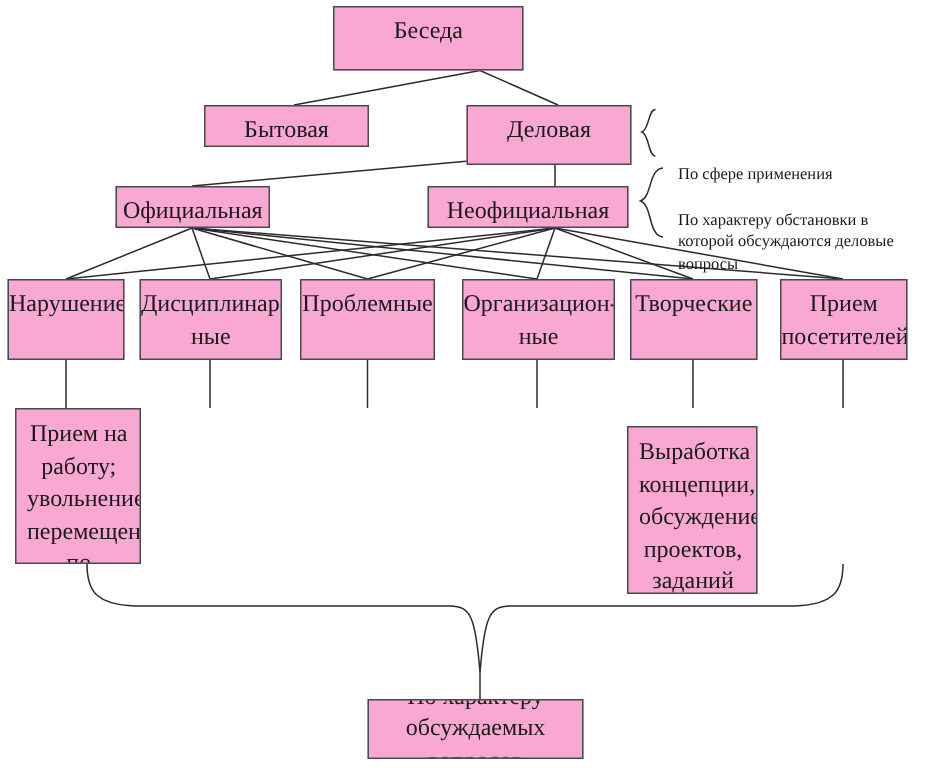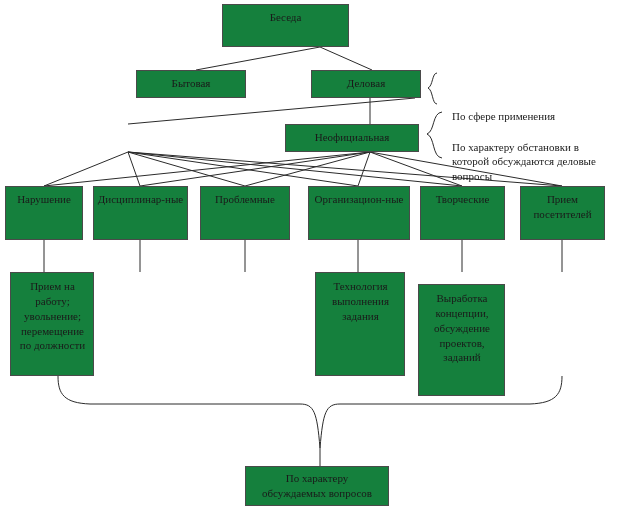--- a/index.html
+++ b/index.html
@@ -17,22 +17,22 @@
   svg.layer{
     position:absolute;
     left:0; top:0;
     width:620px; height:514px;
     pointer-events:none;
   }
   .node{
     position:absolute;
     box-sizing:border-box;
     border:1px solid #4a4a4a;
-    background:#15803d;
-    font-size:11px;
+    background:#f9a8d4;
+    font-size:16px;
     line-height:1.35;
     color:#1a1a1a;
     overflow:hidden;
   }
   .node.center{
     display:flex;
     align-items:flex-start;
     justify-content:center;
     text-align:center;
     padding-top:5px;
@@ -106,24 +106,27 @@
     </g>
   </svg>
 
   <div class="node center" style="left:222px; top:4px; width:127px; height:43px;">
     <span class="txt">Беседа</span>
   </div>
 
   <div class="node center" style="left:136px; top:70px; width:110px; height:28px;">
     <span class="txt">Бытовая</span>
   </div>
-  <div class="node center" style="left:311px; top:70px; width:110px; height:28px;">
+  <div class="node center" style="left:311px; top:70px; width:110px; height:40px;">
     <span class="txt">Деловая</span>
   </div>
 
+  <div class="node center" style="left:77px; top:124px; width:103px; height:28px;">
+    <span class="txt">Официальная</span>
+  </div>
   <div class="node center" style="left:285px; top:124px; width:134px; height:28px;">
     <span class="txt">Неофициальная</span>
   </div>
 
   <div class="annot" style="left:452px; top:81px; width:165px;">
     <span>По сфере применения</span>
   </div>
   <div class="annot" style="left:452px; top:112px; width:160px;">
     <span>По характеру обстановки в которой обсуждаются деловые вопросы</span>
   </div>
@@ -143,23 +146,20 @@
   <div class="node center" style="left:420px; top:186px; width:85px; height:54px;">
     <span class="txt">Творческие</span>
   </div>
   <div class="node center" style="left:520px; top:186px; width:85px; height:54px;">
     <span class="txt">Прием посетителей</span>
   </div>
 
   <div class="node left" style="left:10px; top:272px; width:84px; height:104px;">
     <span class="txt">Прием на работу; увольнение; перемещение по должности</span>
   </div>
-  <div class="node left" style="left:315px; top:272px; width:90px; height:104px;">
-    <span class="txt">Технология выполнения задания</span>
-  </div>
   <div class="node left" style="left:418px; top:284px; width:87px; height:112px;">
     <span class="txt">Выработка концепции, обсуждение проектов, заданий</span>
   </div>
 
   <div class="node center-mid" style="left:245px; top:466px; width:144px; height:40px;">
     <span class="txt">По характеру обсуждаемых вопросов</span>
   </div>
 
 </div>
 

